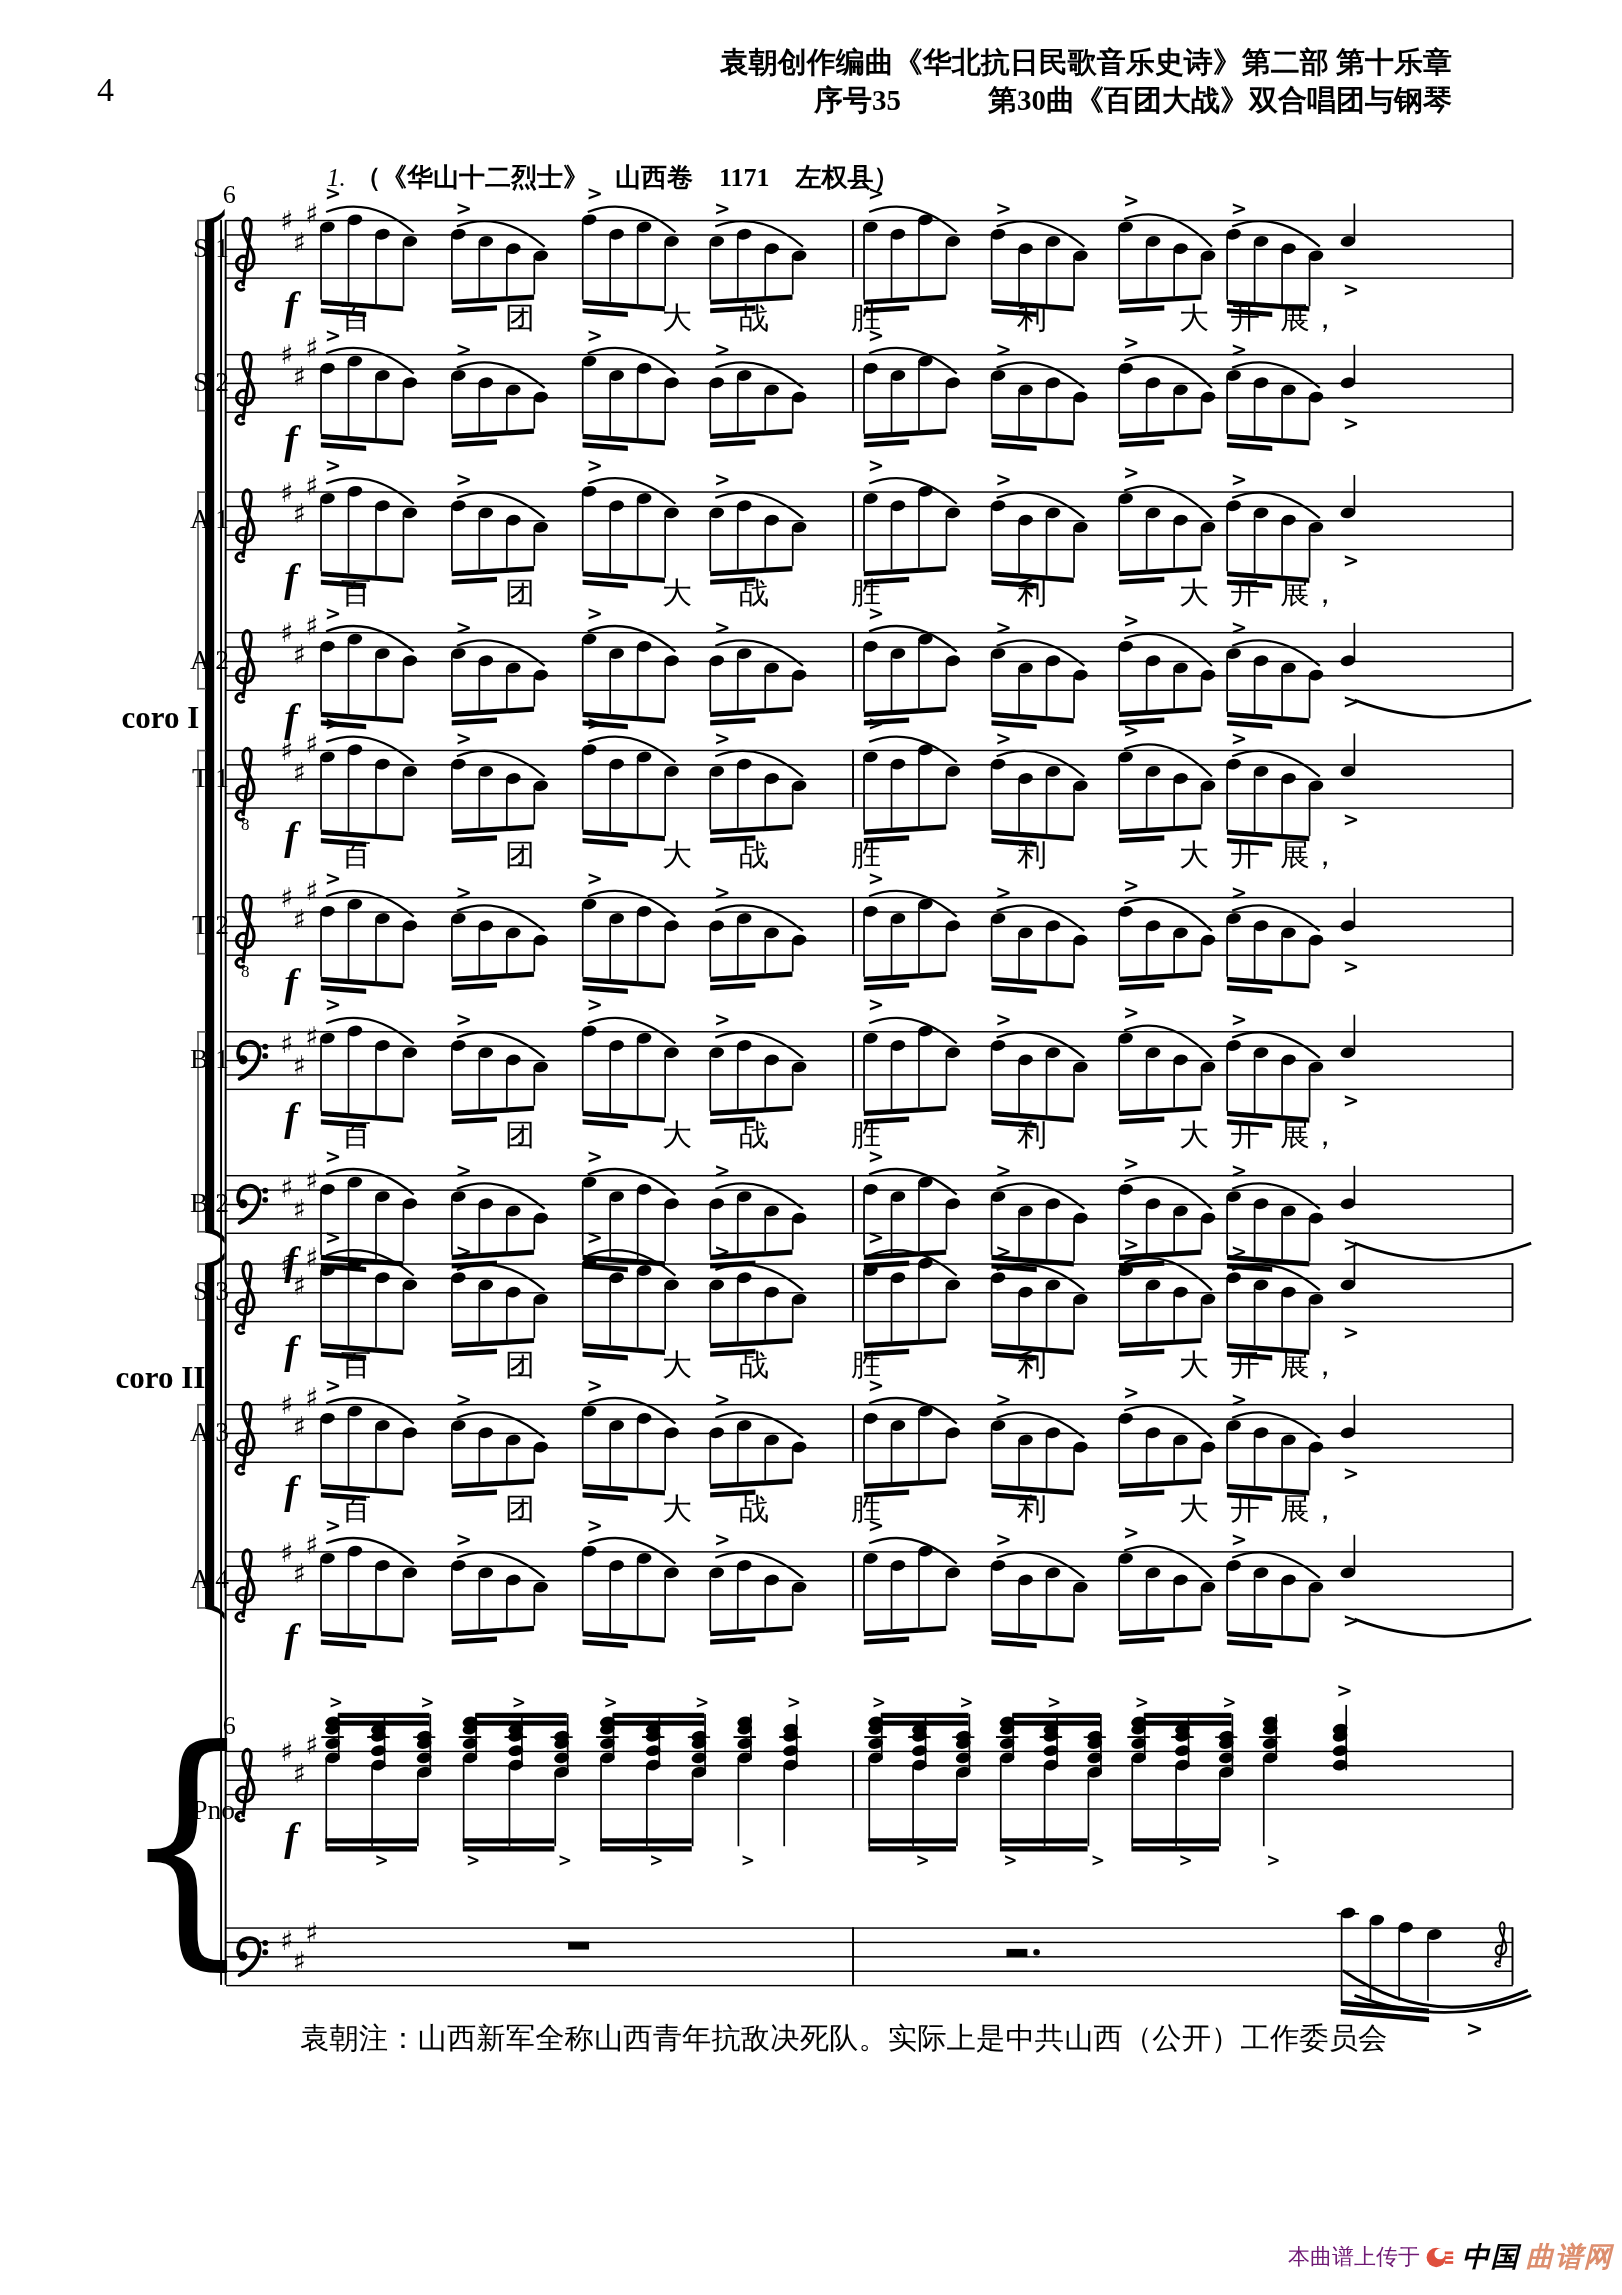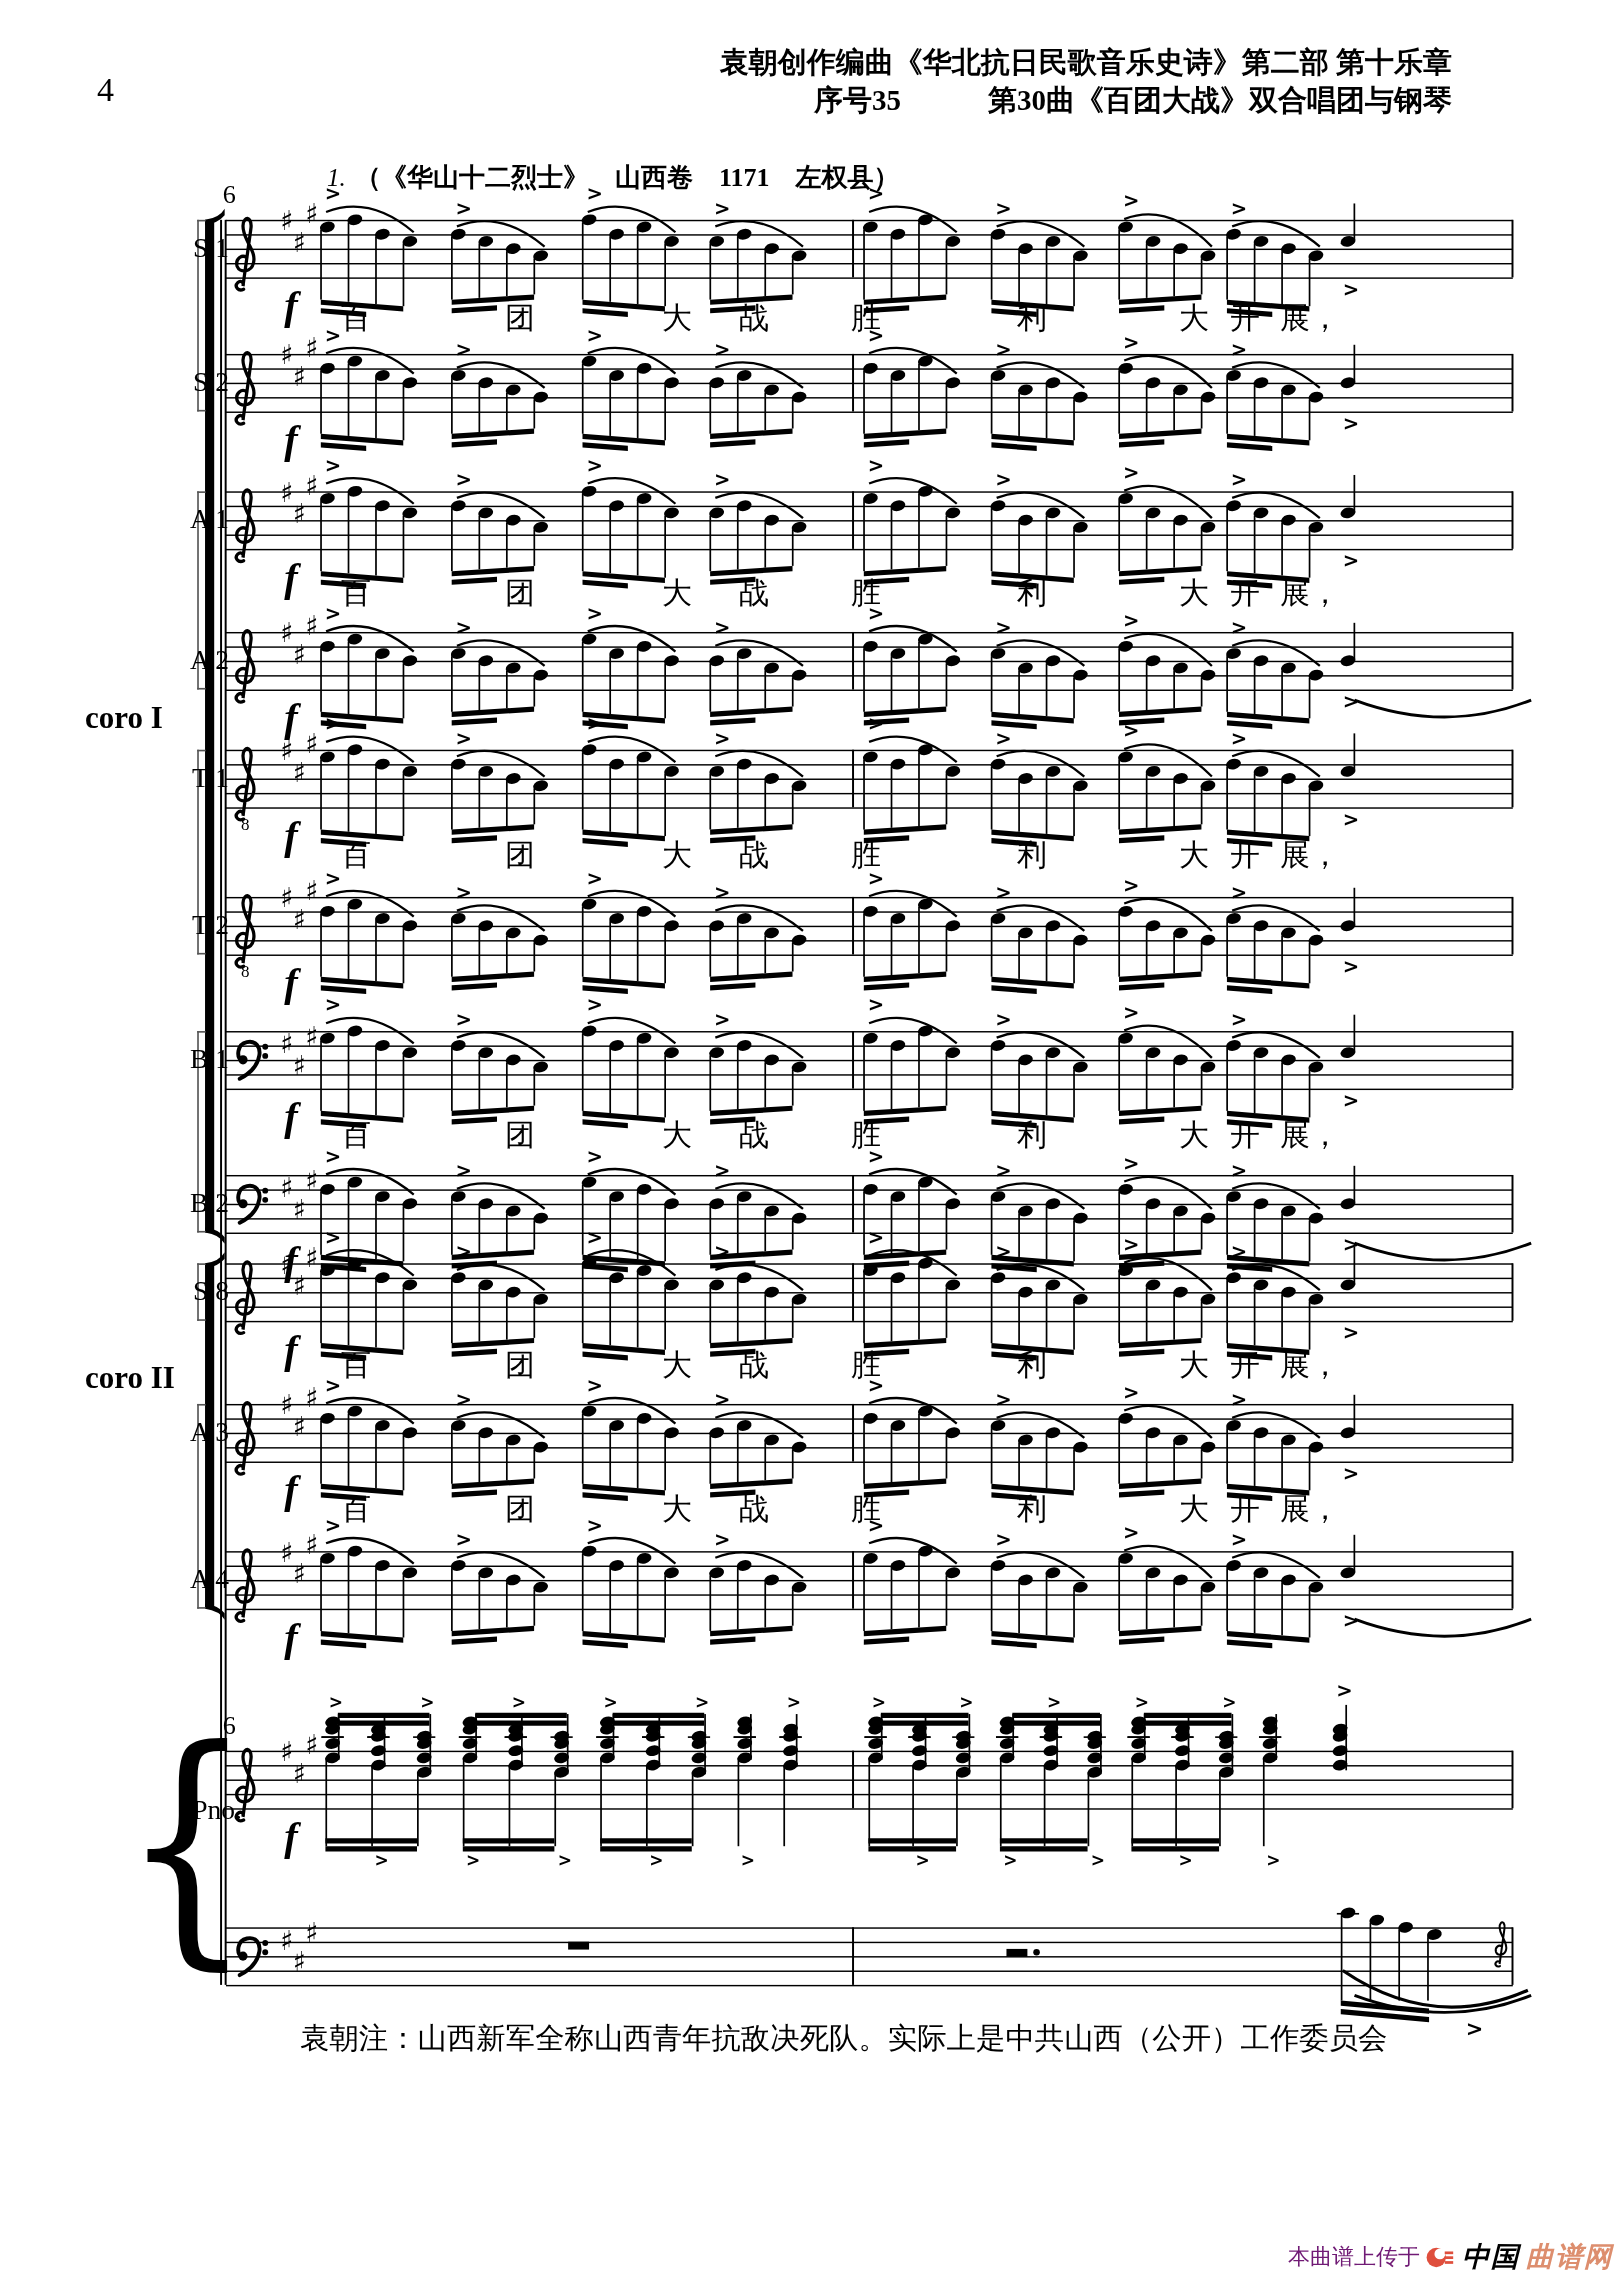--- a/index.html
+++ b/index.html
@@ -5,21 +5,21 @@
   html,body{margin:0;padding:0;background:#888;}
   .page{position:relative;width:1623px;height:2295px;background:#ffffff;overflow:hidden;
         font-family:"Liberation Serif","DejaVu Serif",serif;color:#000;}
   .page-number{position:absolute;left:97px;top:71px;font-size:34px;}
   .titles{position:absolute;left:353px;top:43px;width:1099px;text-align:right;
           font-weight:bold;font-size:29px;line-height:38px;}
   .annotation{position:absolute;left:327px;top:160px;font-size:26px;font-weight:bold;white-space:nowrap;}
   .annotation .verse{font-style:italic;font-weight:normal;font-size:25px;margin-right:9.2px;}
   .score-svg{position:absolute;left:0;top:0;}
   .staff-label{position:absolute;width:111px;text-align:right;font-size:27.5px;}
-  .group-label{position:absolute;width:151px;text-align:left;font-size:31px;font-weight:bold;}
+  .group-label{position:absolute;width:151px;text-align:center;font-size:31px;font-weight:bold;}
   .lyric-row{position:absolute;left:0;top:0;width:1623px;height:0;}
   .lyric-token{position:absolute;font-size:30px;white-space:nowrap;}
   .footnote{position:absolute;left:300px;top:2021px;width:1178px;font-size:29.4px;line-height:35px;}
   .watermark{position:absolute;right:10.5px;top:2239px;display:flex;align-items:center;gap:6.5px;font-family:"Liberation Sans","DejaVu Sans",sans-serif;}
   .wm-prefix{font-size:22px;}
   .wm-black{font-size:27.5px;font-weight:bold;font-style:italic;letter-spacing:1.3px;}
   .wm-red{font-size:27.5px;font-weight:bold;font-style:italic;letter-spacing:1.3px;}
   .wm-logo{width:29px;height:29px;}
 </style>
 </head>
@@ -1593,21 +1593,21 @@
 
   <div id="labels">
       <div class="staff-label" style="left: 118px; top: 232px;">S 1</div>
       <div class="staff-label" style="left: 118px; top: 366px;">S 2</div>
       <div class="staff-label" style="left: 118px; top: 503px;">A 1</div>
       <div class="staff-label" style="left: 118px; top: 644px;">A 2</div>
       <div class="staff-label" style="left: 118px; top: 762px;">T 1</div>
       <div class="staff-label" style="left: 118px; top: 909px;">T 2</div>
       <div class="staff-label" style="left: 118px; top: 1043px;">B 1</div>
       <div class="staff-label" style="left: 118px; top: 1187px;">B 2</div>
-      <div class="staff-label" style="left: 118px; top: 1275px;">S 8</div>
+      <div class="staff-label" style="left: 118px; top: 1275px;">S 3</div>
       <div class="staff-label" style="left: 118px; top: 1416px;">A 3</div>
       <div class="staff-label" style="left: 118px; top: 1563px;">A 4</div>
       <div class="staff-label" style="left: 131px; top: 1794px;">Pno.</div>
       <div class="group-label" style="left: 85px; top: 700px;">coro I</div>
       <div class="group-label" style="left: 85px; top: 1360px;">coro II</div>
     </div>
   <div id="lyrics">
       <div class="lyric-row">
         <span class="lyric-token" style="left: 341px; top: 298px;">百</span>
         <span class="lyric-token" style="left: 505px; top: 298px;">团</span>

